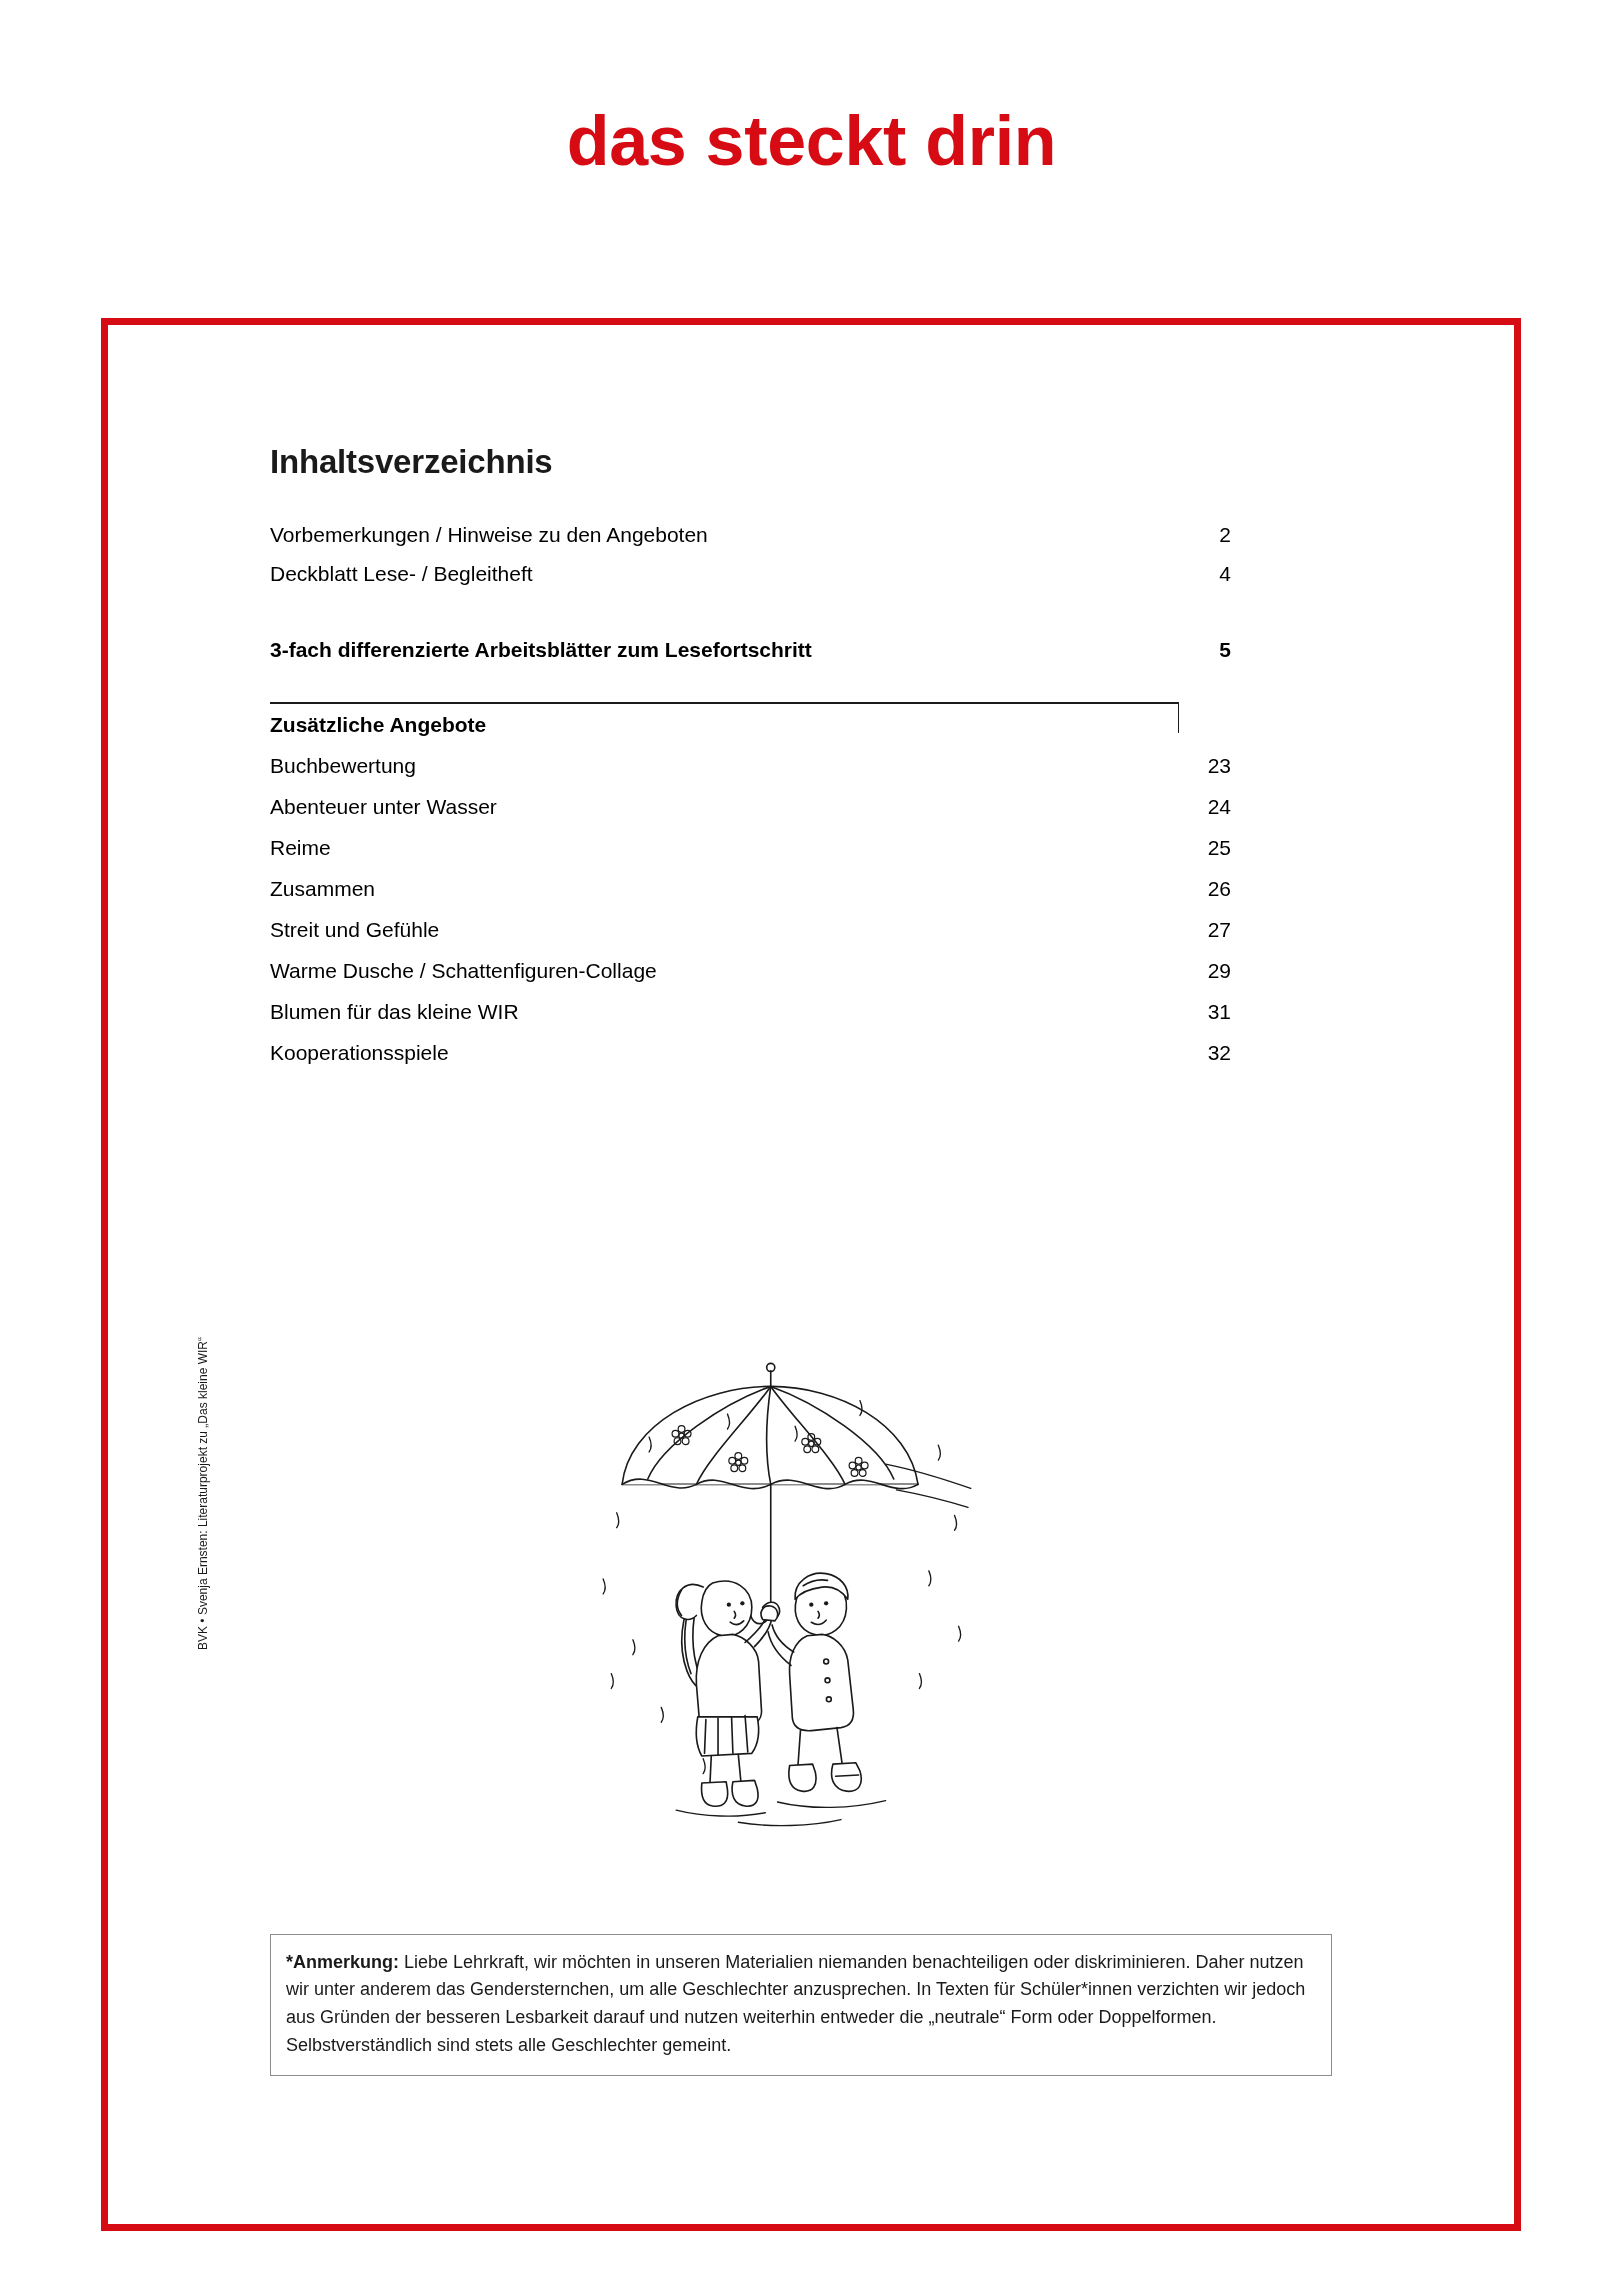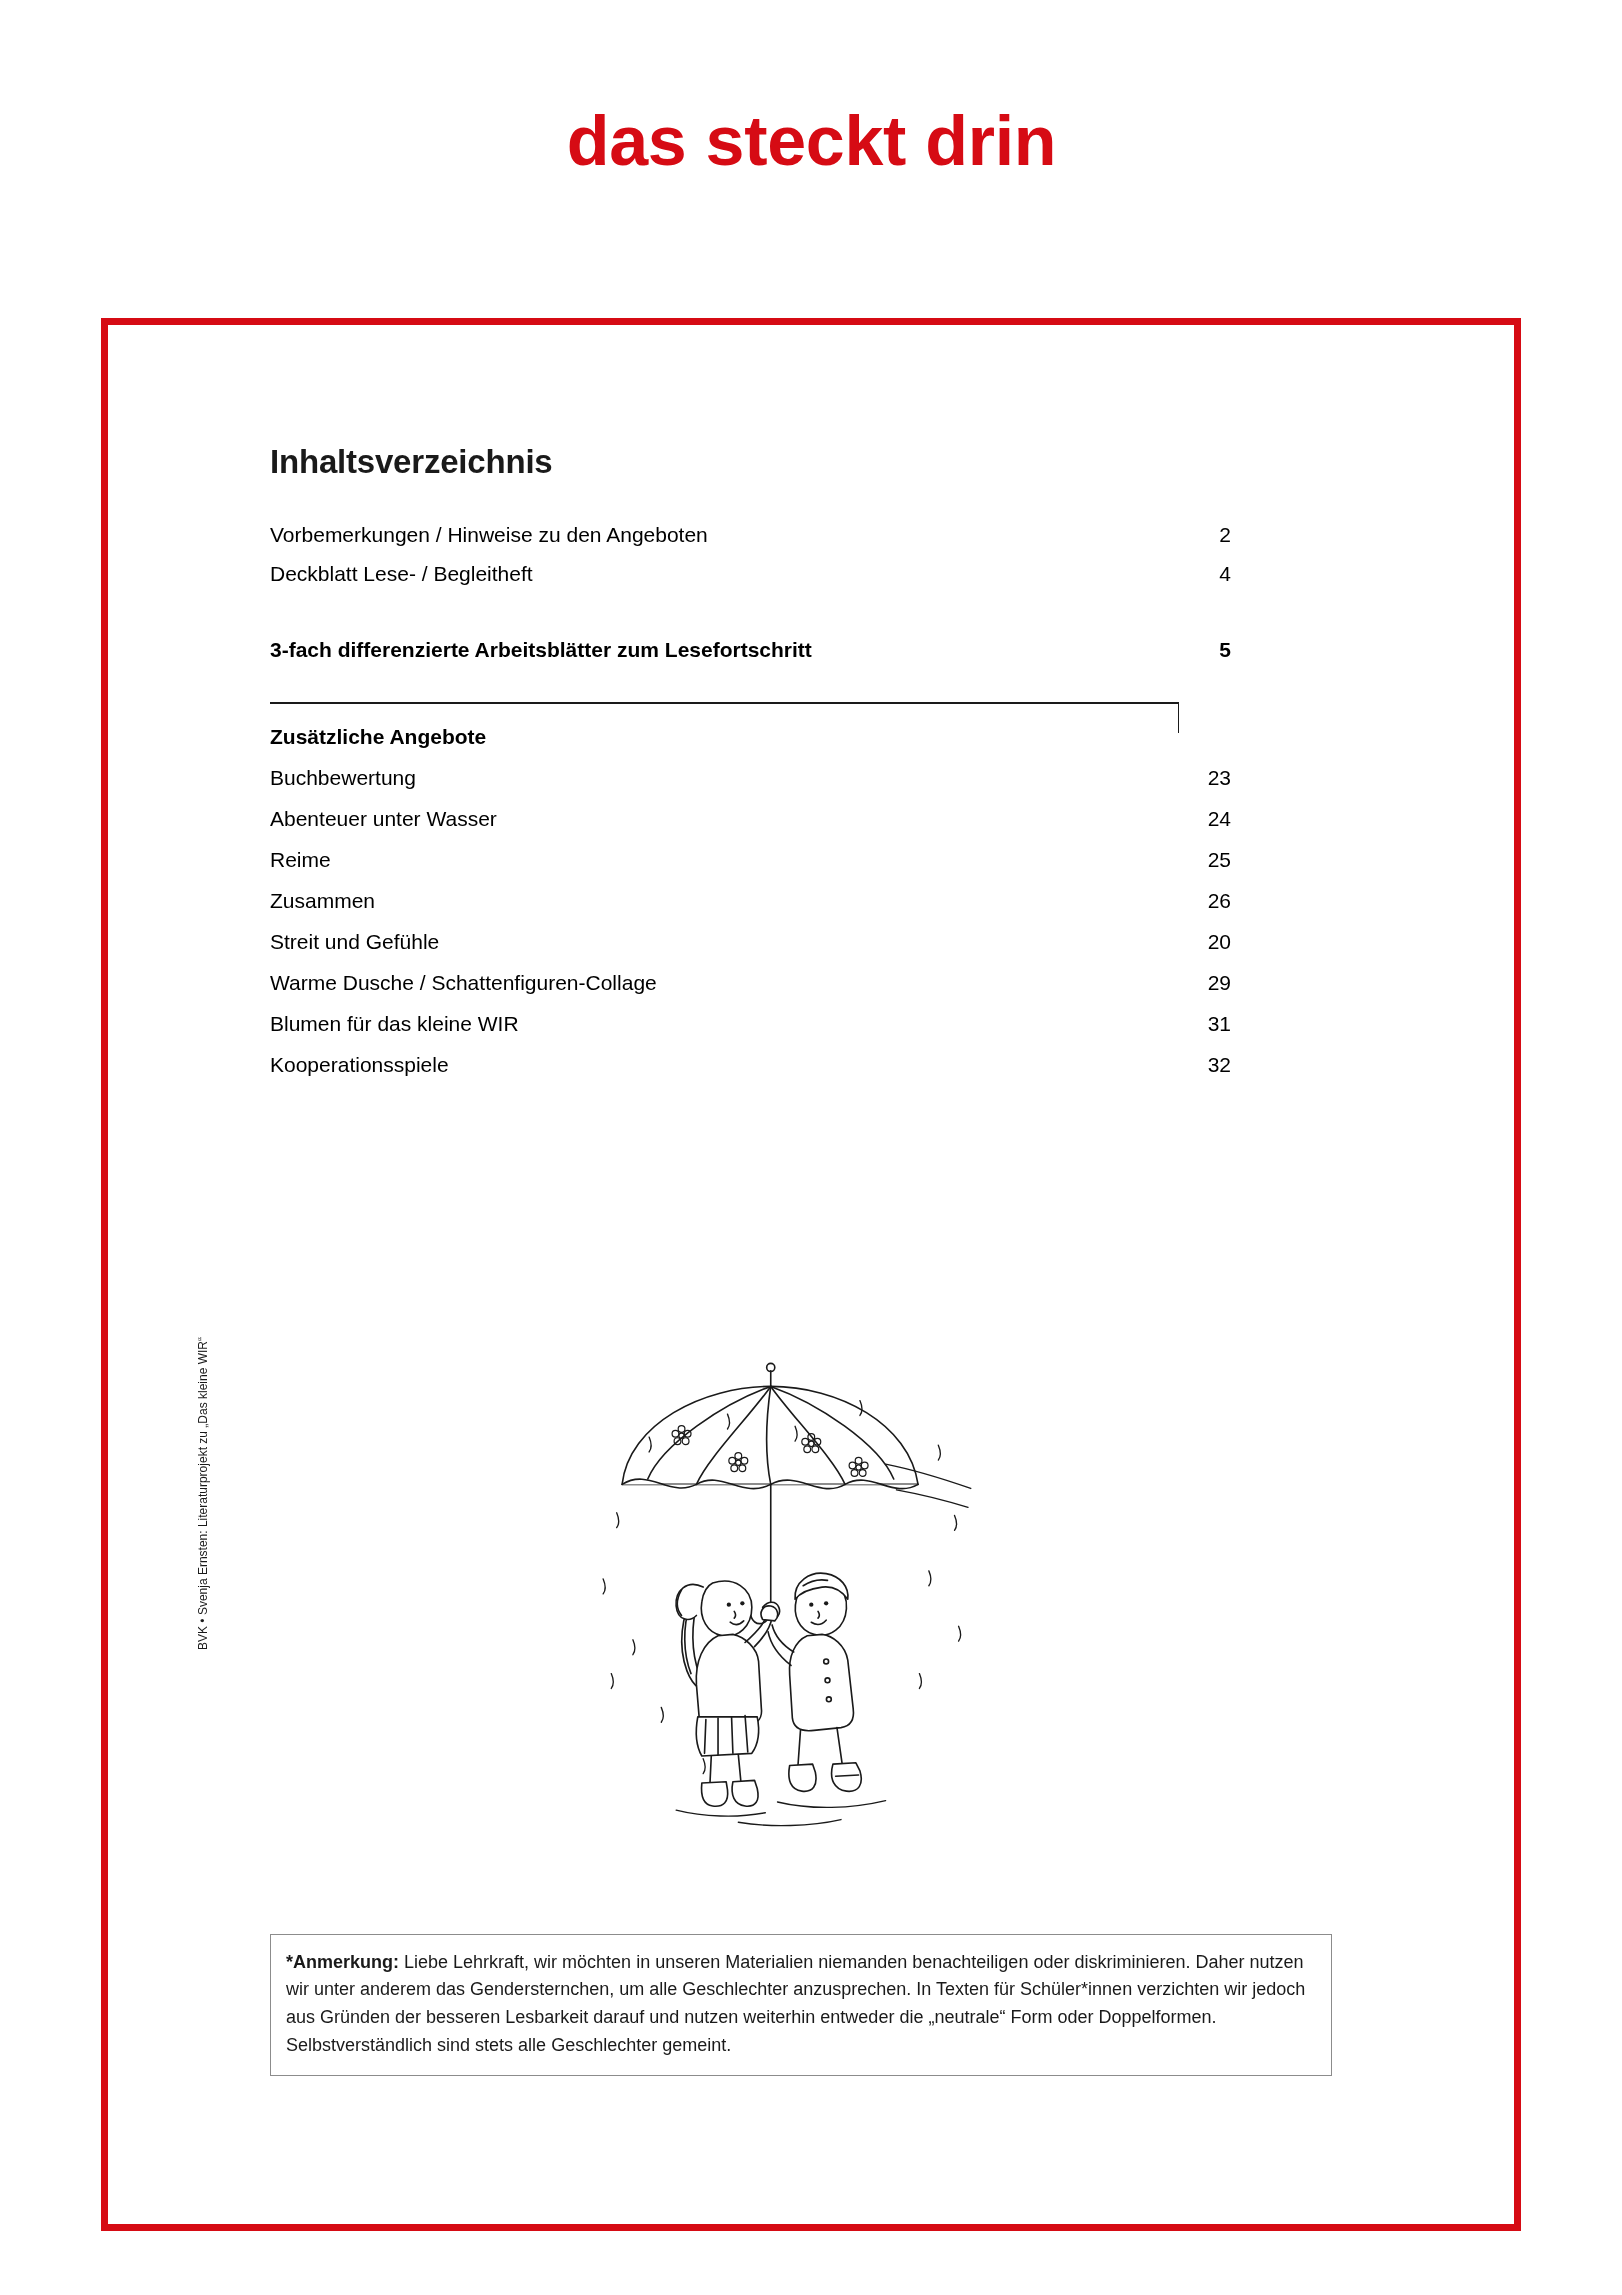--- a/index.html
+++ b/index.html
@@ -104,21 +104,21 @@
   }
   .bracket-right {
     position: absolute;
     left: 908px;
     top: 0;
     width: 1.4px;
     height: 31px;
     background: #1a1a1a;
   }
   .section-block .inner {
-    padding-top: 24px;
+    padding-top: 12px;
   }
   .section-block .toc-row { margin-bottom: 20px; }
 
   
   .illustration {
     position: absolute;
     left: 568px;
     top: 1356px;
     width: 419px;
     height: 473px;
@@ -213,21 +213,21 @@
           <span class="pg">25</span>
         </div>
         <div class="toc-row">
           <span class="lbl">Zusammen</span>
           <span class="spacer"></span>
           <span class="pg">26</span>
         </div>
         <div class="toc-row">
           <span class="lbl">Streit und Gefühle</span>
           <span class="spacer"></span>
-          <span class="pg">20</span>
+          <span class="pg">27</span>
         </div>
         <div class="toc-row">
           <span class="lbl">Warme Dusche / Schattenfiguren-Collage</span>
           <span class="spacer"></span>
           <span class="pg">29</span>
         </div>
         <div class="toc-row">
           <span class="lbl">Blumen für das kleine WIR</span>
           <span class="spacer"></span>
           <span class="pg">31</span>

